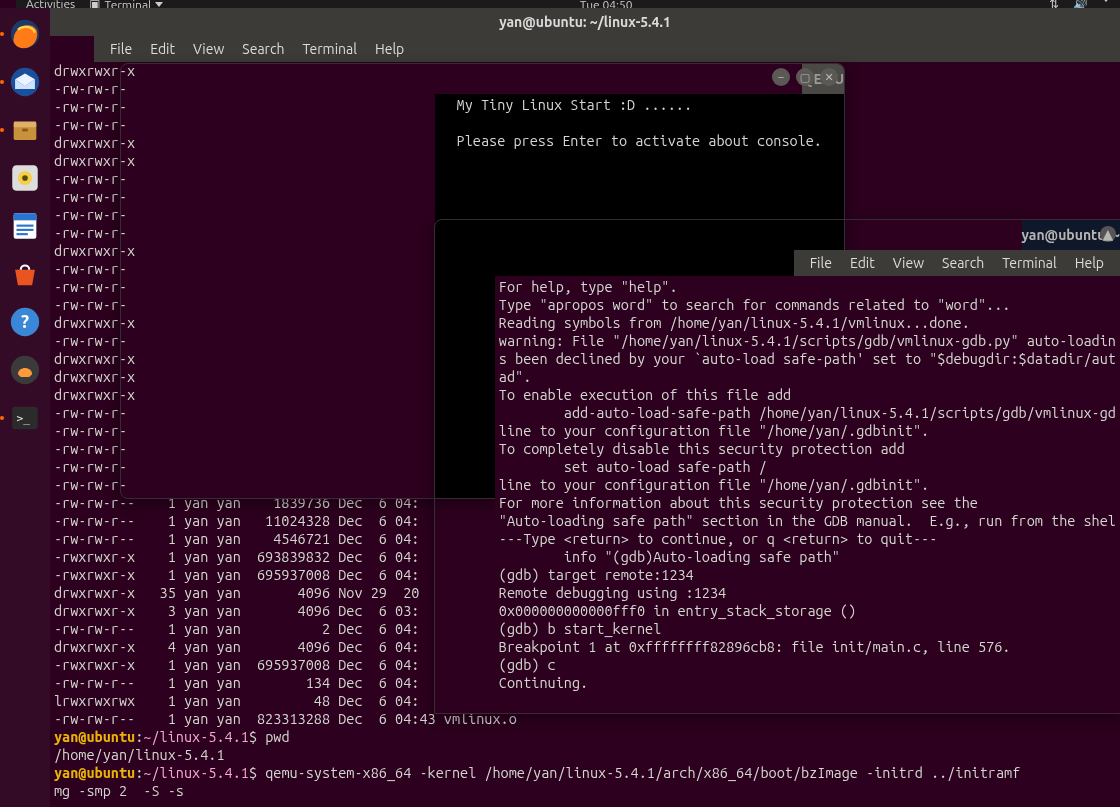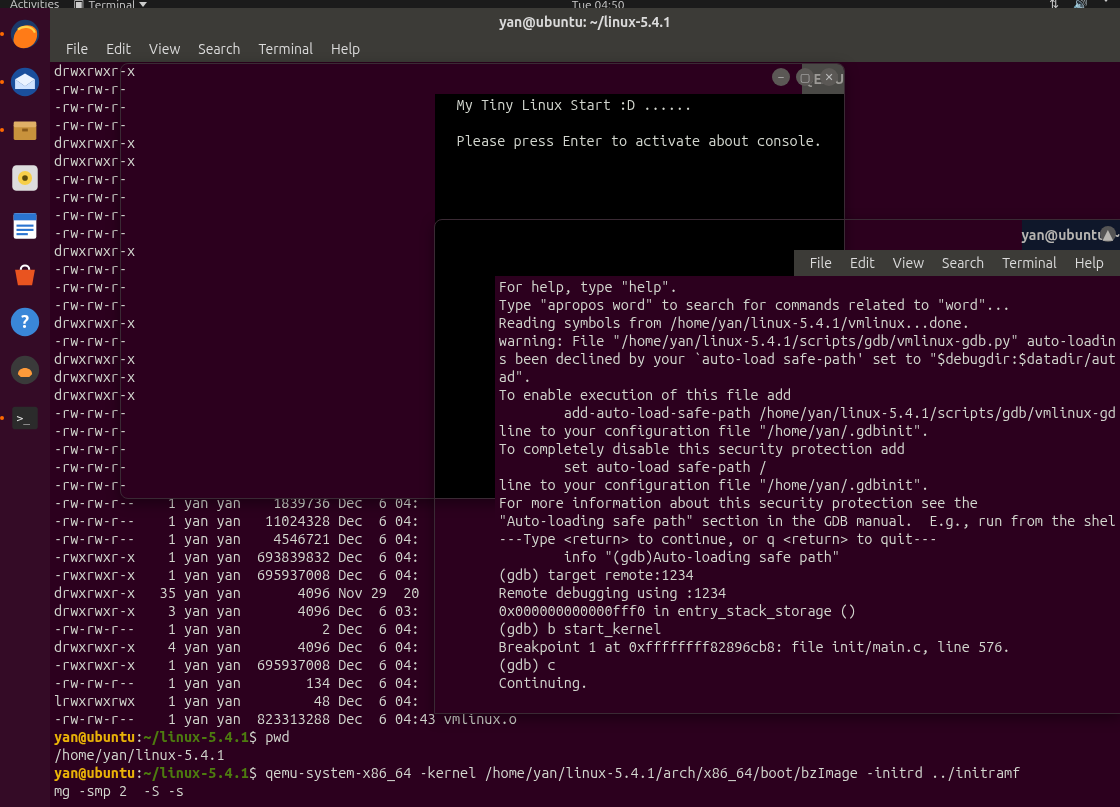--- a/index.html
+++ b/index.html
@@ -8,21 +8,21 @@
     height: 807px;
     font-family: "Ubuntu", "DejaVu Sans", sans-serif;
     background: #2c001e;
     overflow: hidden;
     position: relative;
     color: #d3d7cf;
   }
   .mono { font-family: "Ubuntu Mono", "DejaVu Sans Mono", monospace; font-size: 14.5px; line-height: 18px; }
   
   .top-panel {
-    position: absolute; top: 0; left: 0; right: 0; height: 8px;
+    position: absolute; top: 0; left: 16px; right: 0; height: 8px;
     background: #1b1b1b; color: #ccc;
     display: flex; align-items: center; justify-content: space-between;
     padding: 0 10px; font-size: 12px;
   }
   .top-panel .left { display: flex; gap: 14px; }
   .top-panel .right { display: flex; gap: 14px; }
   .top-panel .dropdown { display: flex; align-items: center; gap: 4px; }
   .chev { width: 0; height: 0; border-left: 4px solid transparent; border-right: 4px solid transparent; border-top: 5px solid #ccc; display: inline-block; }
   
   .dock {
@@ -57,38 +57,38 @@
     position: absolute; right: 6px; top: 4px; display: flex; gap: 6px;
   }
   .win-btn {
     width: 18px; height: 18px; border-radius: 50%;
     background: #555250; display: flex; align-items: center; justify-content: center;
     font-size: 11px; color: #ddd;
   }
   .win-btn.close { background: #5b5855; }
   .menubar {
     height: 26px; background: #3c3b37; display: flex; align-items: center;
-    gap: 2px; padding: 0 8px; font-size: 14px; color: #dcdcdc;
+    gap: 2px; padding: 0 8px; font-size: 14px; color: #dcdcdc; margin-left: 44px;
   }
   .menubar .item { padding: 2px 8px; border-radius: 3px; }
   .term-body {
     flex: 1; background: #2c001e; padding: 2px 4px; white-space: pre; overflow: hidden;
   }
   .qemu-body { flex: 1; background: #000; padding: 2px 22px; }
   
   .bg-term {
     position: absolute; left: 50px; top: 8px; right: 0; bottom: 0;
     display: flex; flex-direction: column;
     background: #2c001e;
   }
   .bg-term .titlebar { background: #3c3b37; height: 28px; }
   .bg-term .menubar { background: #3c3b37; }
   .bg-term .term-body { padding: 0 4px; }
   .prompt-user { color: #eab308; font-weight: bold; }
-  .prompt-path { color: #4d7c0f; font-weight: bold; }
+  .prompt-path { color: #f9a8d4; font-weight: normal; }
   
   .qemu-win { left: 120px; top: 63px; width: 725px; height: 436px; z-index: 5; border-radius: 8px; }
   .qemu-win .titlebar { background: #4a4946; color: #9c9a96; }
   .qemu-win .win-btn { background: #5b5855; color: #bbb; }
   
   .gdb-win { left: 434px; top: 219px; right: -1px; height: 495px; z-index: 10; border-radius: 8px 0 0 0; }
   .gdb-win .titlebar { background: #0f172a; color: #b8b6b2; }
   .gdb-body {
     flex: 1; background: #2c001e; padding: 2px 4px; color: #d3d7cf; white-space: pre-wrap; overflow: hidden;
   }

